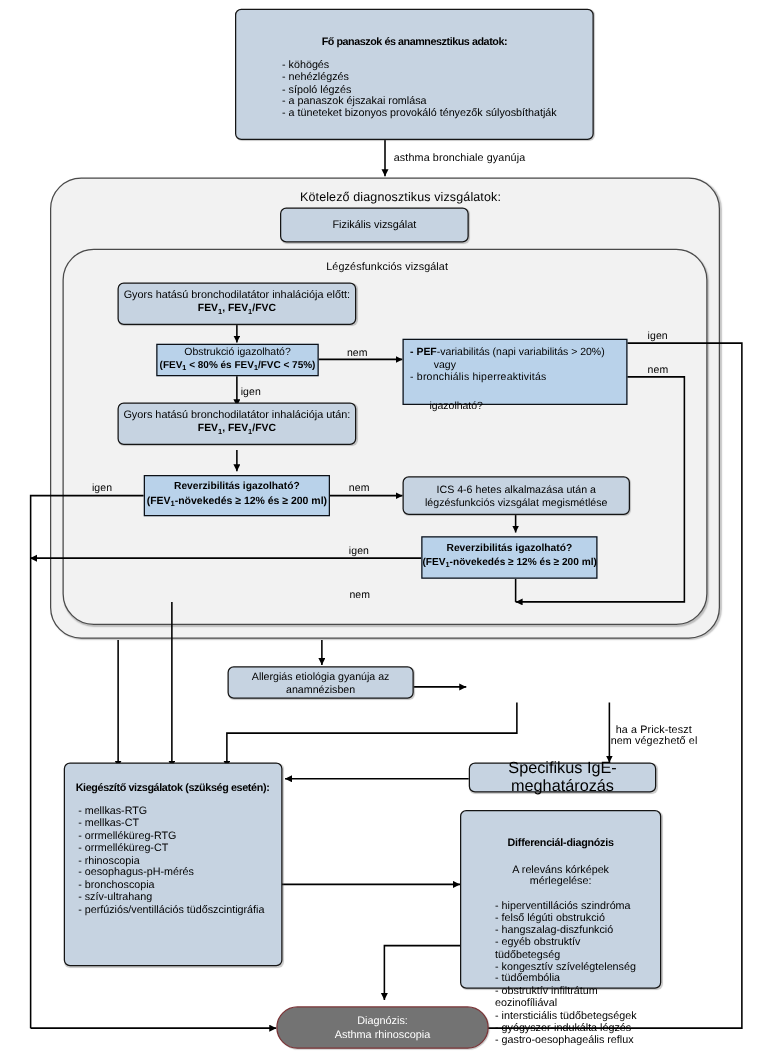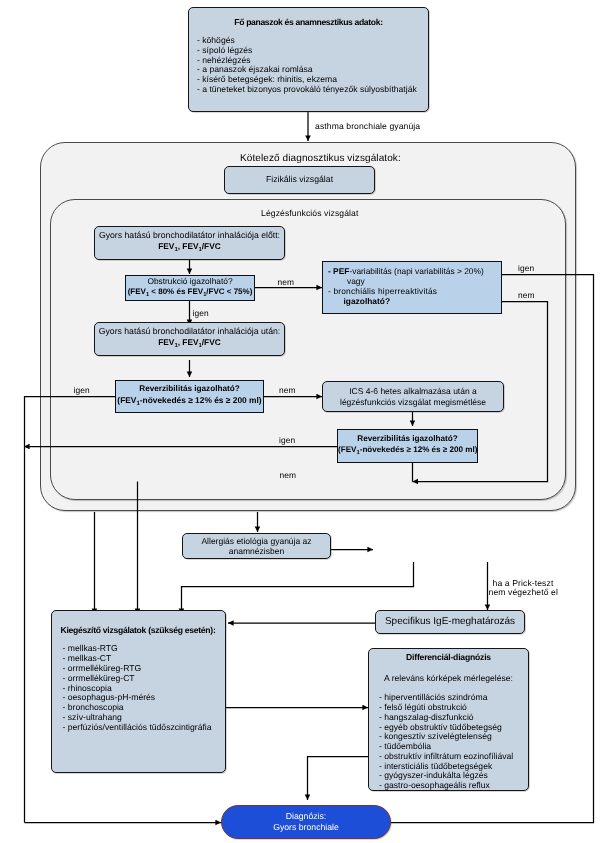--- a/index.html
+++ b/index.html
@@ -13,21 +13,21 @@
   .node,.pill,.lbl{z-index:6;}
   .node{position:absolute;box-sizing:border-box;display:flex;flex-direction:column;
         justify-content:center;line-height:1.12;}
   .rbox{background:#c6d3e1;border:1px solid #151515;border-radius:5px;}
   .dbox{background:#b9d2ea;border:1.6px solid #0d1117;}
   .ctr{text-align:center;}
   .lft{text-align:left;}
   .lbl{position:absolute;font-size:8.4px;white-space:nowrap;letter-spacing:0.1px;}
   .grp{position:absolute;background:#f2f2f2;border:1px solid #4a4a4a;box-sizing:border-box;
         box-shadow:1px 1px 1px rgba(90,90,90,0.35);}
-  .pill{position:absolute;background:#1d4ed8;border:1px solid #7a3437;border-radius:999px;
+  .pill{position:absolute;background:#737373;border:1px solid #7a3437;border-radius:999px;
         color:#fff;display:flex;flex-direction:column;justify-content:center;text-align:center;
         box-sizing:border-box;line-height:1.2;}
   .bold{font-weight:bold;}
   .sub{font-size:0.72em;vertical-align:-0.33em;}
   .shadow{box-shadow:0.8px 0.8px 0.6px rgba(80,80,80,0.30);}
 </style>
 </head>
 <body>
 
 <div id="stage">
@@ -78,28 +78,27 @@
     <path d="M375,623 L228,623" marker-end="url(#ah)"></path>
 
     <path d="M225,707.5 L368,707.5" marker-end="url(#ah)"></path>
 
     <path d="M368,756.5 L307.5,756.5 L307.5,800" marker-end="url(#ah)"></path>
 
     <path d="M24.5,822.5 L221,822.5" marker-end="url(#ah)"></path>
   </g>
 </svg>
 
-<div class="node rbox shadow" style="left:188px;top:7px;width:241px;height:105px;padding:0;justify-content:flex-start;">
+<div class="node rbox shadow" style="left:188px;top:7px;width:287px;height:105px;padding:11px;justify-content:flex-start;align-items:center;">
   <div class="ctr bold" style="font-size:8.6px;letter-spacing:-0.35px;margin-top:9.5px;">Fő panaszok és anamnesztikus adatok:</div>
   <div class="lft" style="font-size:8.6px;padding-left:8px;margin-top:9px;line-height:9.7px;">
     <div>- köhögés</div>
+    <div>- nehézlégzés</div>
     <div>- sípoló légzés</div>
-    <div>- nehézlégzés</div>
     <div>- a panaszok éjszakai romlása</div>
-    <div>- kísérő betegségek: rhinitis, ekzema</div>
     <div>- a tüneteket bizonyos provokáló tényezők súlyosbíthatják</div>
   </div>
 </div>
 
 <div class="lbl" style="left:315px;top:121px;font-size:8.6px;">asthma bronchiale gyanúja</div>
 
 <div class="grp" style="left:40px;top:142px;width:536px;height:369px;border-radius:25px;"></div>
 <div class="lbl" style="left:240px;top:152.5px;font-size:10px;">Kötelező diagnosztikus vizsgálatok:</div>
 
 <div class="node rbox shadow ctr" style="left:224px;top:166px;width:151px;height:28px;font-size:8.7px;">
@@ -115,25 +114,25 @@
 </div>
 
 <div class="node dbox ctr" style="left:125px;top:275px;width:130px;height:26px;font-size:8.4px;line-height:10.5px;">
   <div>Obstrukció igazolható?</div>
   <div class="bold" style="font-size:8px;">(FEV<span class="sub">1</span> &lt; 80% és FEV<span class="sub">1</span>/FVC &lt; 75%)</div>
 </div>
 
 <div class="lbl" style="left:277.5px;top:277px;">nem</div>
 <div class="lbl" style="left:192.5px;top:308px;">igen</div>
 
-<div class="node dbox lft" style="left:322px;top:261px;width:180px;height:53px;font-size:8.4px;padding:0 0 0 5px;justify-content:flex-start;line-height:9.8px;">
+<div class="node dbox lft" style="left:322px;top:271px;width:180px;height:53px;font-size:8.4px;padding:0 0 0 5px;justify-content:flex-start;line-height:9.8px;">
   <div style="margin-top:5px;"><span class="bold">- PEF</span>-variabilitás (napi variabilitás &gt; 20%)</div>
   <div style="padding-left:19px;">vagy</div>
   <div style="letter-spacing:0.18px;">- bronchiális hiperreaktivitás</div>
-  <div style="padding-left:15.5px;margin-top:1px;font-weight:bold;">igazolható?</div>
+  <div style="padding-left:15.5px;margin-top:14px;">igazolható?</div>
 </div>
 
 <div class="lbl" style="left:518px;top:263px;">igen</div>
 <div class="lbl" style="left:518px;top:290px;">nem</div>
 
 <div class="node rbox shadow ctr" style="left:94px;top:322px;width:191px;height:34px;font-size:8.7px;line-height:11px;">
   <div>Gyors hatású bronchodilatátor inhalációja után:</div>
   <div class="bold" style="font-size:8.3px;">FEV<span class="sub">1</span>, FEV<span class="sub">1</span>/FVC</div>
 </div>
 
@@ -162,54 +161,54 @@
   <div>Allergiás etiológia gyanúja az</div>
   <div>anamnézisben</div>
 </div>
 
 
 <div class="lbl ctr" style="left:488.5px;top:579px;line-height:8.6px;font-size:8.6px;width:69px;">
   <div>ha a Prick-teszt</div>
   <div>nem végezhető el</div>
 </div>
 
-<div class="node rbox shadow ctr" style="left:375px;top:610px;width:150px;height:24px;font-size:10px;">
+<div class="node rbox shadow ctr" style="left:375px;top:610px;width:150px;height:24px;font-size:13px;">
       <span>Specifikus IgE-meghatározás</span>
     </div>
 
 <div class="node rbox shadow" style="left:50.5px;top:609.5px;width:175px;height:163px;padding:0;justify-content:flex-start;">
   <div class="bold" style="font-size:8.6px;letter-spacing:-0.28px;padding-left:9px;margin-top:15px;">Kiegészítő vizsgálatok (szükség esetén):</div>
   <div class="lft" style="font-size:8.6px;padding-left:11px;margin-top:9px;line-height:9.86px;">
     <div>- mellkas-RTG</div>
     <div>- mellkas-CT</div>
     <div>- orrmelléküreg-RTG</div>
     <div>- orrmelléküreg-CT</div>
     <div>- rhinoscopia</div>
     <div>- oesophagus-pH-mérés</div>
     <div>- bronchoscopia</div>
     <div>- szív-ultrahang</div>
     <div>- perfúziós/ventillációs tüdőszcintigráfia</div>
   </div>
 </div>
 
-<div class="node rbox shadow" style="left:368px;top:648px;width:161px;height:143px;padding:0;justify-content:flex-start;overflow:visible;">
+<div class="node rbox shadow" style="left:368px;top:648px;width:161px;height:143px;padding:17px;justify-content:flex-start;overflow:visible;">
   <div class="ctr bold" style="font-size:8.6px;letter-spacing:-0.2px;margin-top:4px;">Differenciál-diagnózis</div>
   <div class="ctr" style="font-size:8.6px;margin-top:11px;">A releváns kórképek mérlegelése:</div>
   <div class="lft" style="font-size:8.6px;padding-left:10px;margin-top:10px;line-height:9.76px;">
     <div>- hiperventillációs szindróma</div>
     <div>- felső légúti obstrukció</div>
     <div>- hangszalag-diszfunkció</div>
     <div>- egyéb obstruktív tüdőbetegség</div>
     <div>- kongesztív szívelégtelenség</div>
     <div>- tüdőembólia</div>
     <div>- obstruktív infiltrátum eozinofíliával</div>
     <div>- intersticiális tüdőbetegségek</div>
     <div>- gyógyszer-indukálta légzés</div>
     <div>- gastro-oesophageális reflux</div>
   </div>
 </div>
 
 <div class="pill shadow" style="left:221px;top:804.5px;width:170px;height:34.5px;font-size:8.7px;line-height:10.5px;">
   <div>Diagnózis:</div>
-  <div>Gyors bronchiale</div>
+  <div>Asthma rhinoscopia</div>
 </div>
 
 </div>
 
 </body></html>

